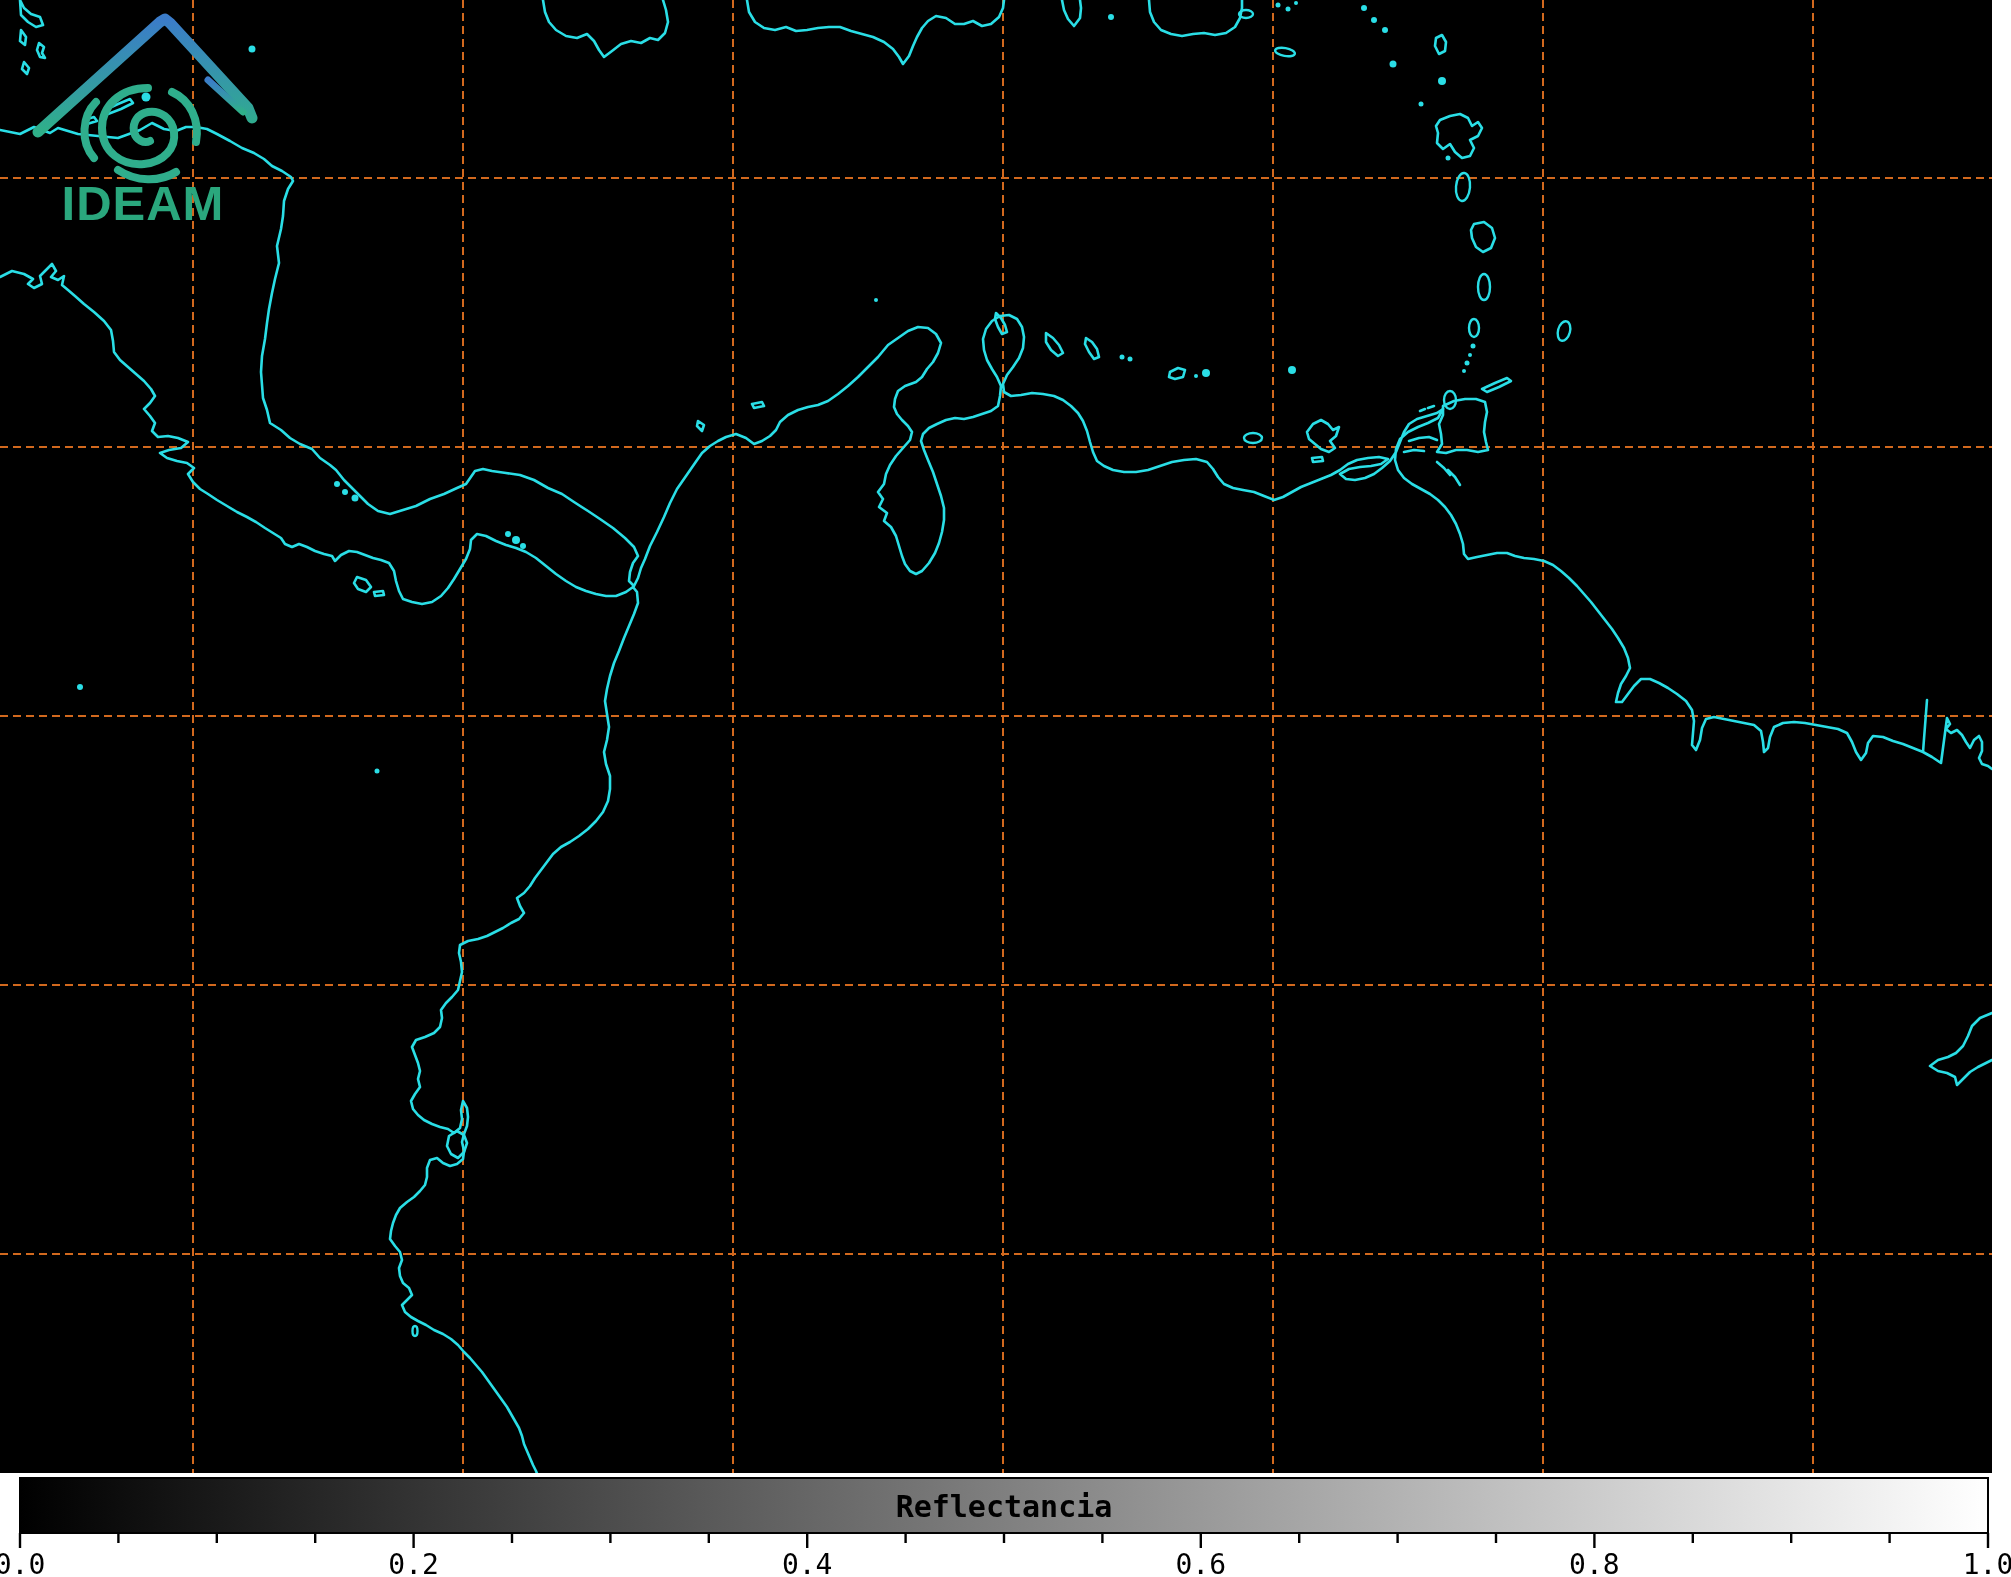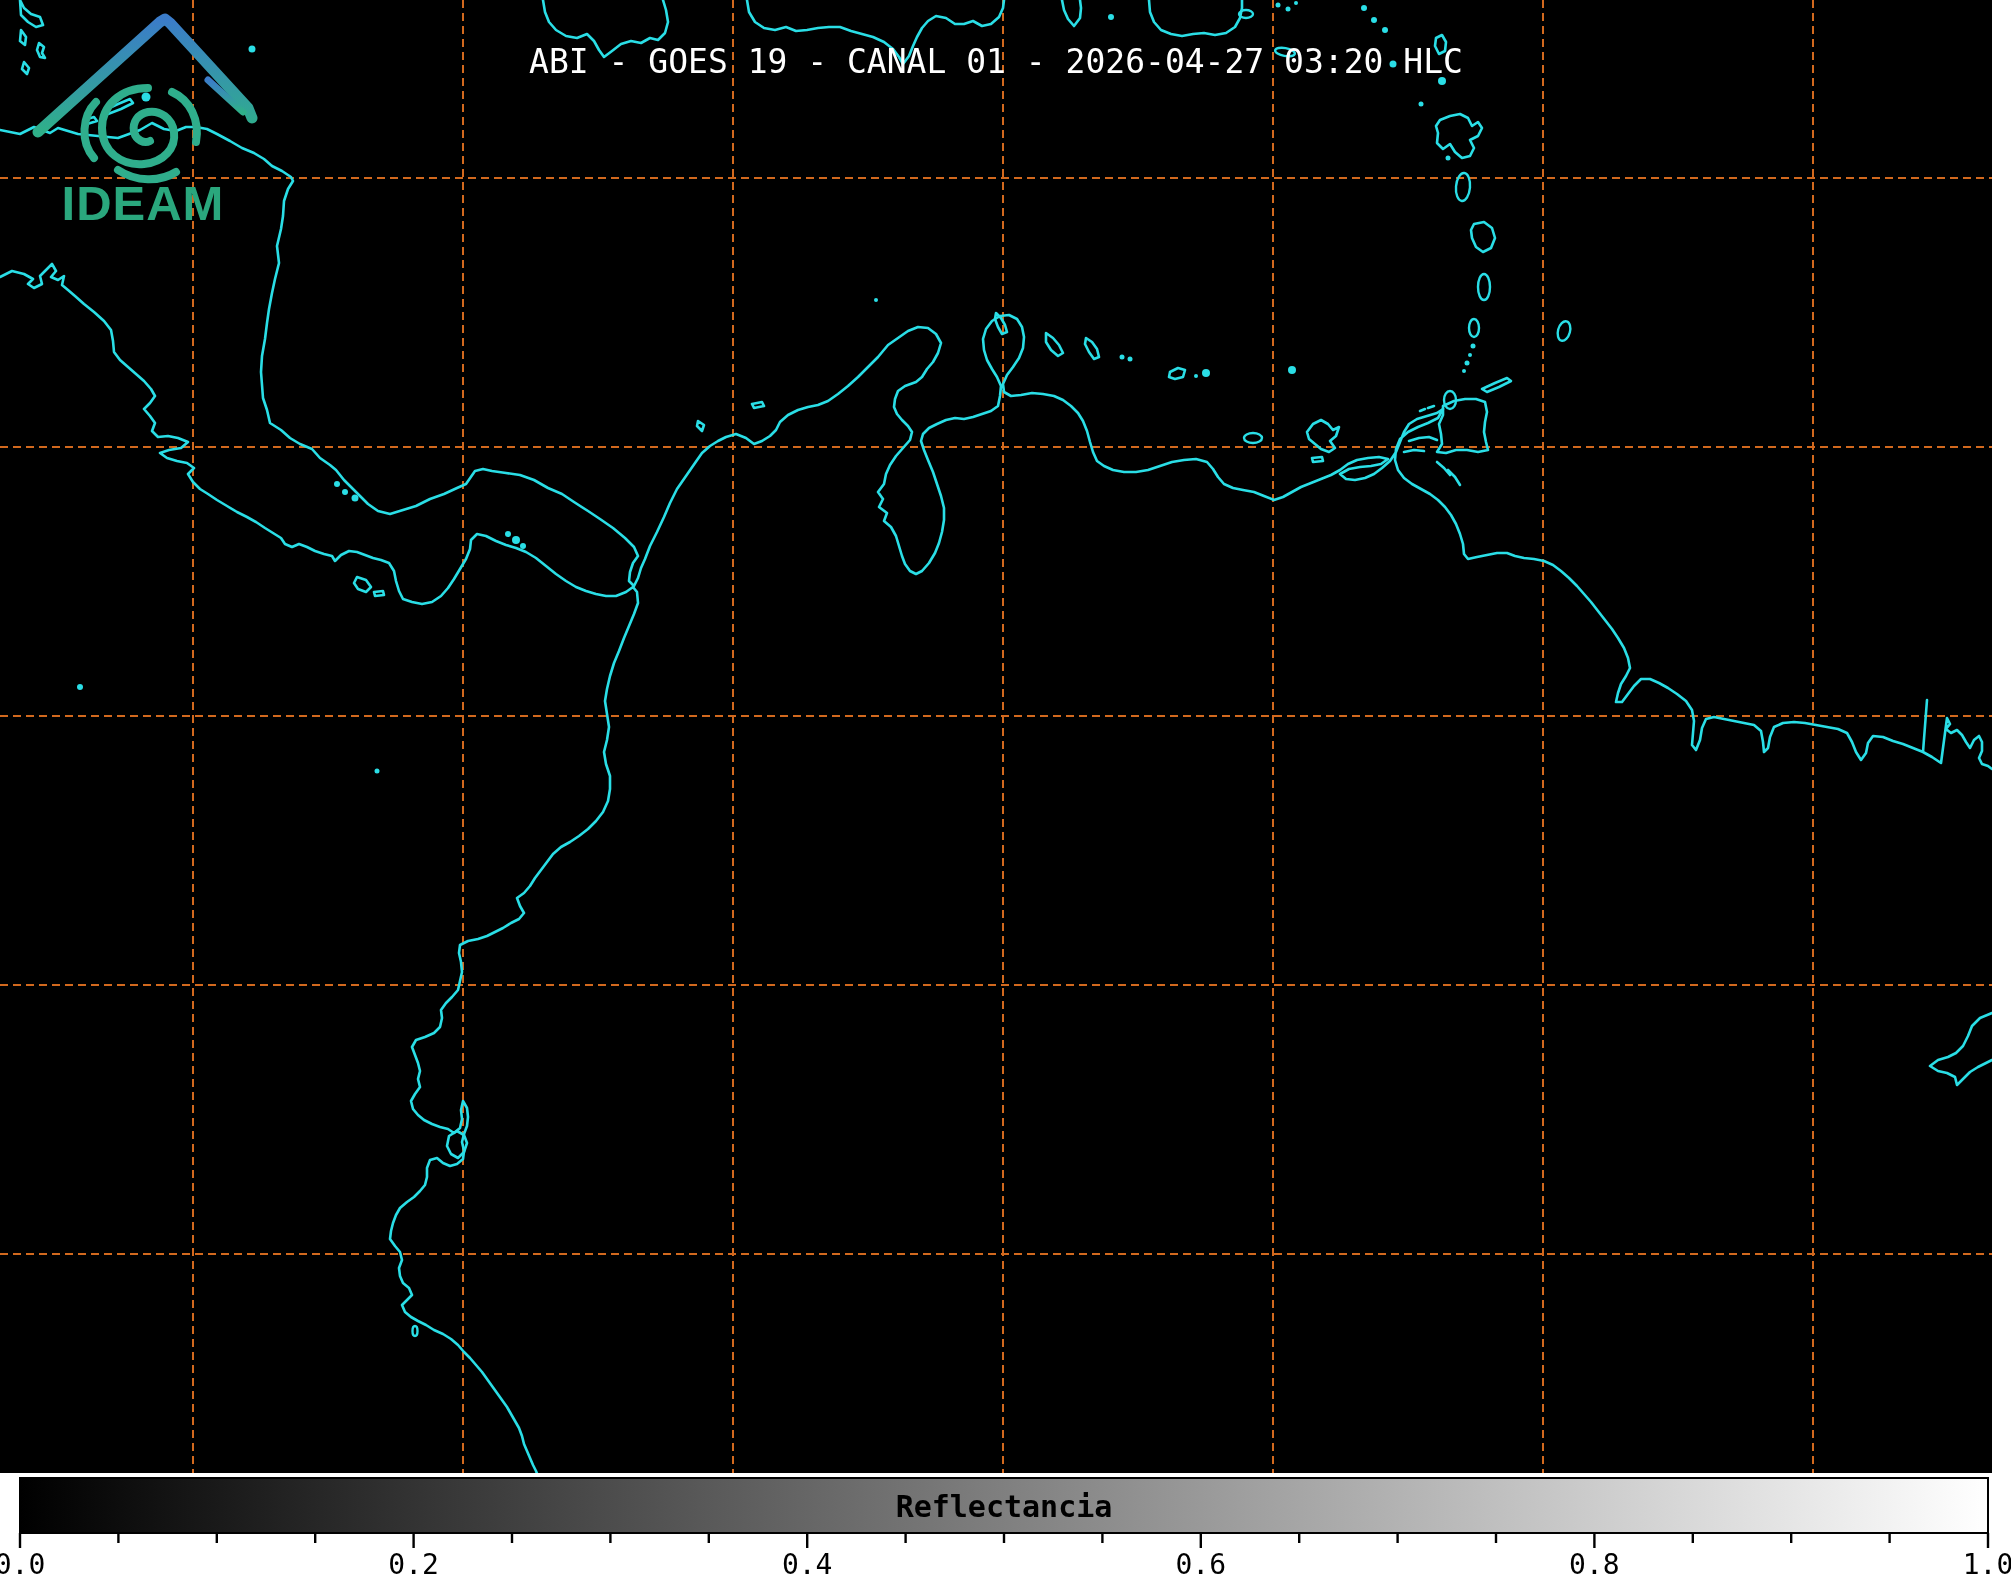--- a/index.html
+++ b/index.html
@@ -96,21 +96,20 @@
         <circle cx="345" cy="492" r="3" fill="#2adee6"></circle>
         <circle cx="355" cy="498" r="3.5" fill="#2adee6"></circle>
         <circle cx="508" cy="534" r="3" fill="#2adee6"></circle>
         <circle cx="516" cy="540" r="4" fill="#2adee6"></circle>
         <circle cx="523" cy="546" r="3" fill="#2adee6"></circle>
         <circle cx="1473" cy="346" r="2.5" fill="#2adee6"></circle>
         <circle cx="1470" cy="355" r="2" fill="#2adee6"></circle>
         <circle cx="1467" cy="363" r="2.5" fill="#2adee6"></circle>
         <circle cx="1464" cy="371" r="2" fill="#2adee6"></circle>
       </svg>
-    <div class="title" style="color: rgb(255, 255, 255);">ABI - GOES 19 - CANAL 01 - 2026-04-27 03:20 HLC</div>
     <svg id="logo" class="logo" width="260" height="235" viewBox="0 0 260 235">
       <defs>
         <linearGradient id="lg-mtn" x1="0" y1="0" x2="0" y2="1">
           <stop id="lg-stop-blue" offset="0" stop-color="#3b7cc9"></stop>
           <stop id="lg-stop-green" offset="1" stop-color="#2fb089"></stop>
         </linearGradient>
       </defs>
       <g fill="none" stroke-linecap="round" stroke-linejoin="round">
         <path id="logo-mountain" d="M 38 132 L 160 22 L 165 19 L 170 23 L 248 108 L 252 118" stroke="url(#lg-mtn)" stroke-width="11"></path>
         <path d="M 208 80 L 243 112" stroke="url(#lg-mtn)" stroke-width="7"></path>

